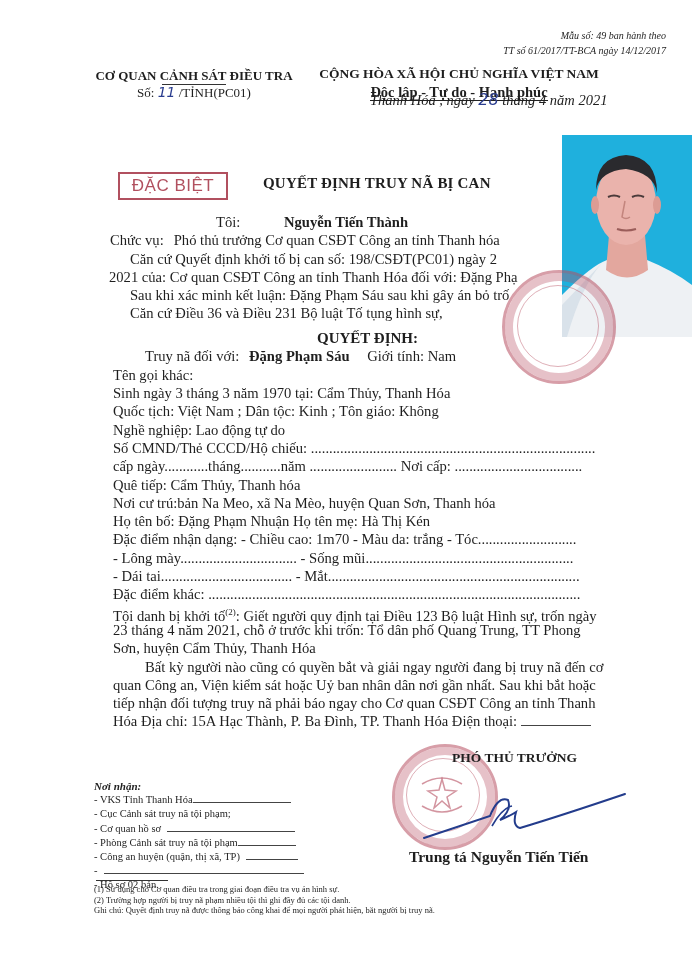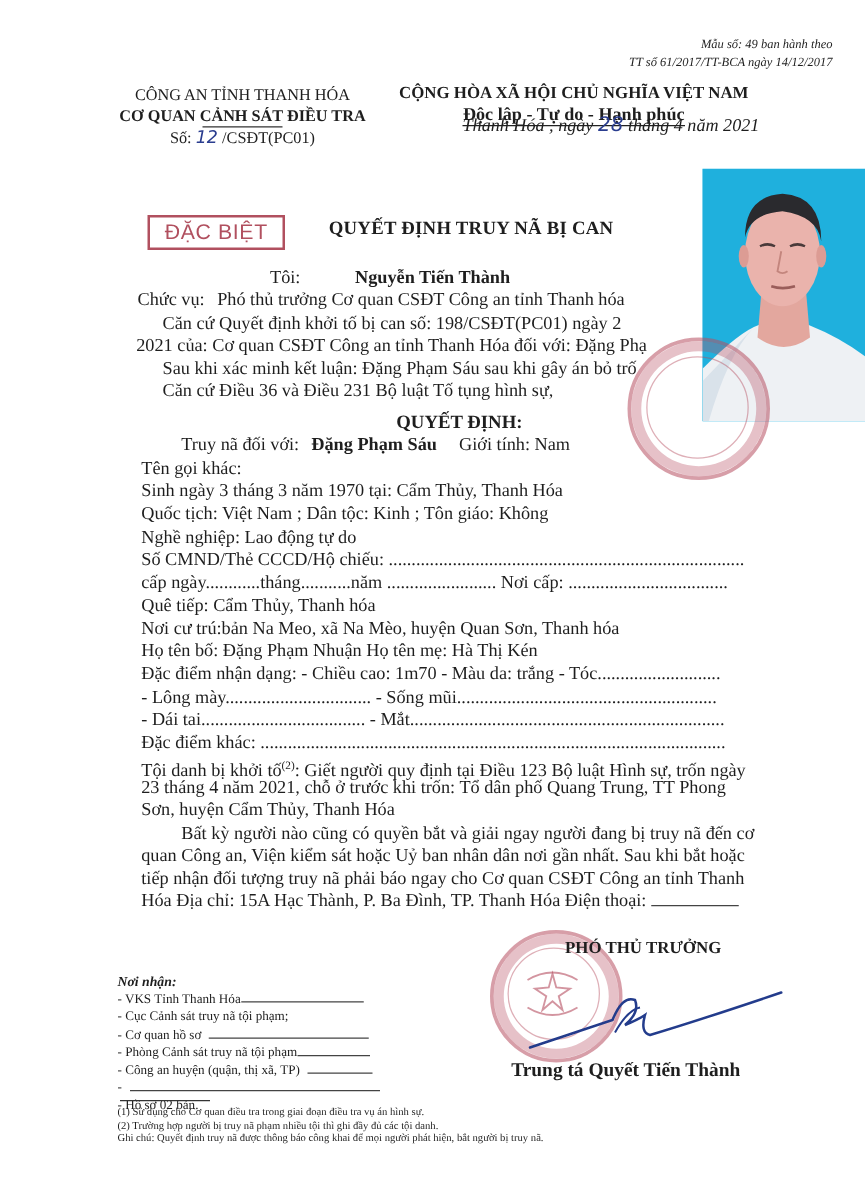--- a/index.html
+++ b/index.html
@@ -40,27 +40,26 @@
 </style>
 </head>
 <body>
 
 <div class="abs form-note">
   <div>Mẫu số: 49 ban hành theo</div>
   <div>TT số 61/2017/TT-BCA ngày 14/12/2017</div>
 </div>
 
 <div class="abs hdr-left">
-  <div>CÔNG AN TỈNH THANH HÓA</div>
   <div class="b"><span>CƠ QUAN CẢNH SÁT ĐIỀU TRA</span></div>
   <div style="width:64px;margin:0 auto;border-top:1px solid #333;height:0;"></div>
   <div style="margin-top:-1px;">
     <span>Số:</span>
-    <span class="hw">12</span>
-    <span>/CSĐT(PC01)</span>
+    <span class="hw">11</span>
+    <span>/TỈNH(PC01)</span>
   </div>
 </div>
 
 <div class="abs hdr-right">
   <div class="b">CỘNG HÒA XÃ HỘI CHỦ NGHĨA VIỆT NAM</div>
   <div class="b" style="font-size:14.5px;">
     <span class="u1">Độc lập - Tự do - Hạnh phúc</span>
   </div>
 </div>
 <div class="abs date">
@@ -175,13 +174,13 @@
       <path d="M30 40 Q50 28 70 40"></path>
       <path d="M30 62 Q50 74 70 62"></path>
     </g>
   </svg>
 </div>
 <div class="abs sig-title">PHÓ THỦ TRƯỞNG</div>
 <svg class="abs" width="210" height="60" style="left:420px;top:786px;">
   <path d="M4 52 Q40 40 70 30 Q78 10 88 14 Q92 24 80 34 Q90 30 96 26 Q92 40 100 42 Q140 30 205 8" stroke="#233c8c" stroke-width="2" fill="none" stroke-linecap="round"></path>
   <path d="M72 40 Q82 22 92 20" stroke="#233c8c" stroke-width="1.6" fill="none"></path>
 </svg>
-<div class="abs sig-name">Trung tá Quyết Tiến Thành</div>
+<div class="abs sig-name">Trung tá Nguyễn Tiến Tiến</div>
 
 </body></html>

